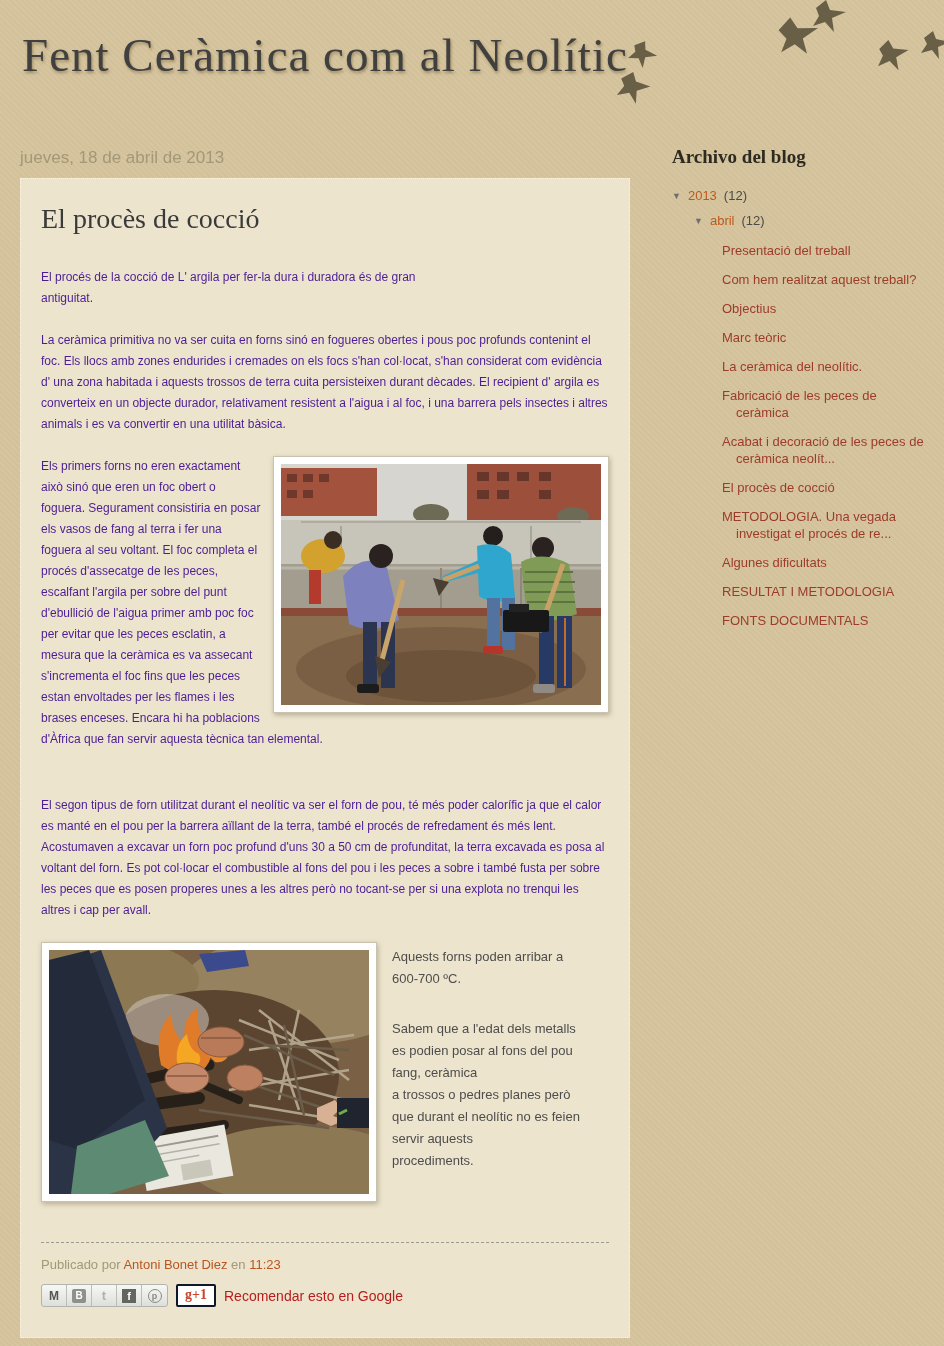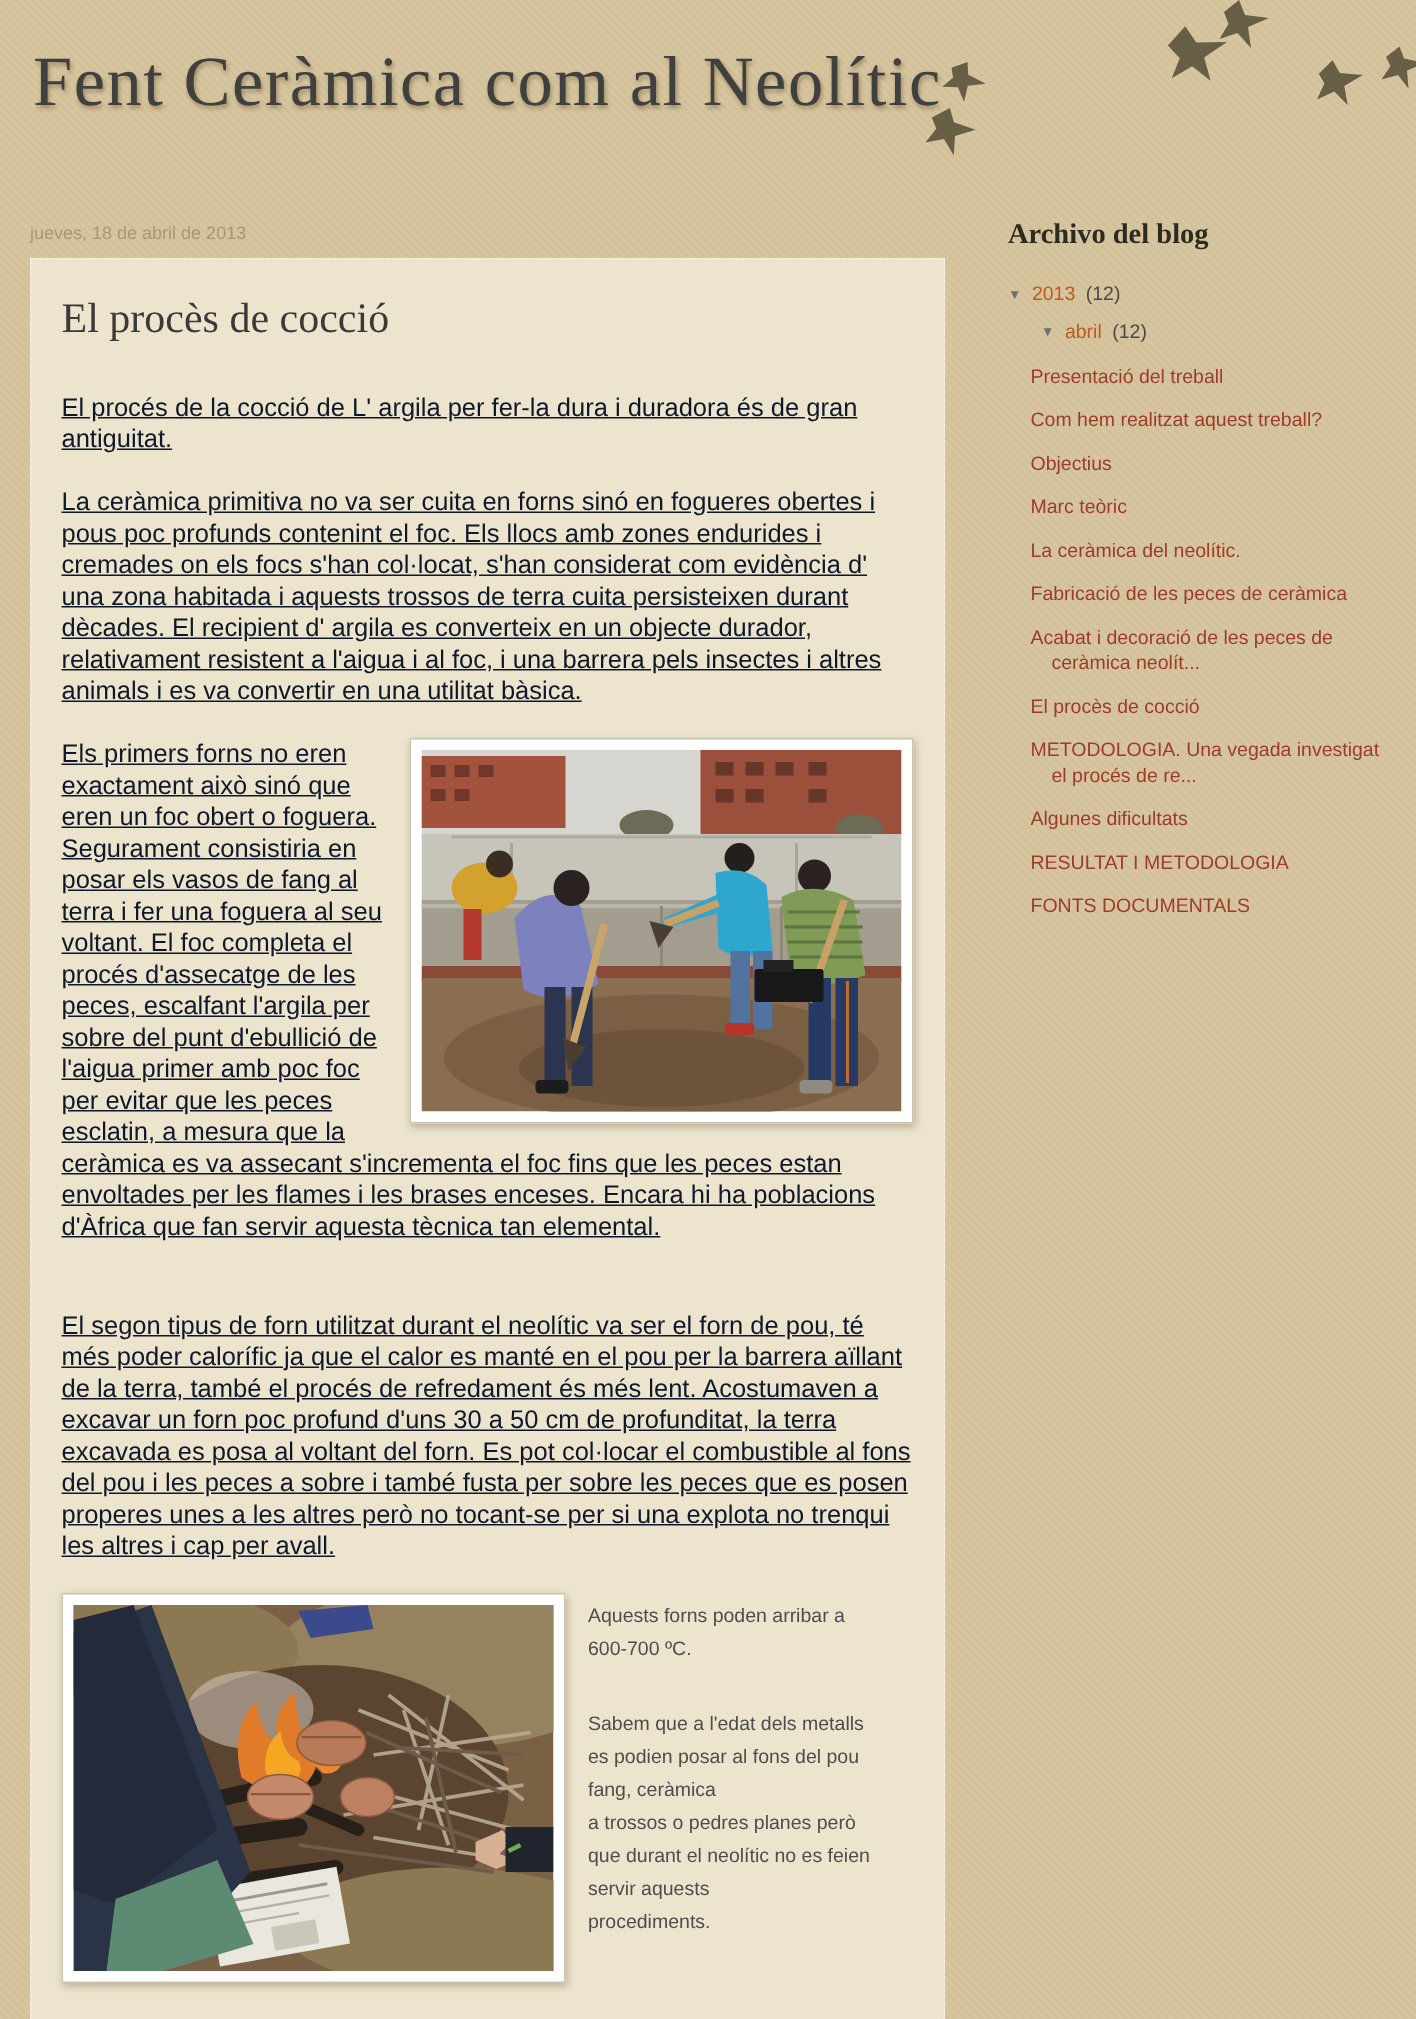--- a/index.html
+++ b/index.html
@@ -19,33 +19,33 @@
     font-size:47px; font-weight:normal; color:#404040;
     text-shadow:1px 2px 3px rgba(110,90,50,.55);
     letter-spacing:1px;
   }
   .birds { position:absolute; right:0; top:0; width:360px; height:125px; }
   
   .layout { display:flex; padding:0 0 0 20px; }
   .main-col { width:610px; flex:0 0 610px; }
   .side-col { flex:1; padding-left:42px; padding-right:12px; }
   
-  .post-date { font-size:12px; color:#a39877; margin:18px 0 10px 0; }
+  .post-date { font-size:17px; color:#a39877; margin:18px 0 10px 0; }
   .post-box {
     background:#ece4cd;
     border:1px dotted #faf4e2;
     padding:14px 20px 10px 20px;
     min-height:1160px;
   }
   .post-title {
     font-family:"Liberation Serif", serif;
     font-size:28px; font-weight:normal; color:#3a3a3a;
     margin:10px 0 32px 0;
   }
-  .para { font-size:17px; line-height:21px; color:#0f172a; white-space:pre-line; margin:0 0 21px 0;text-decoration:underline; }
+  .para { font-size:12px; line-height:21px; color:#4c1d95; white-space:pre-line; margin:0 0 21px 0; }
   .para.extra-top { margin-top:24px; }
   .photo-frame {
     background:#fff; padding:7px;
     border:1px solid #c9c2ae;
     box-shadow:1px 2px 5px rgba(90,70,40,.35);
   }
   .frame-right { float:right; margin:0 0 10px 12px; width:336px; }
   .frame-left  { float:left;  margin:0 15px 10px 0;  width:336px; }
   .photo-frame svg { display:block; width:320px; }
   .clearfix::after { content:""; display:block; clear:both; }
@@ -84,21 +84,21 @@
   .sidebar-title {
     font-family:"Liberation Serif", serif;
     font-size:19px; font-weight:bold; color:#2d2a20;
     margin:16px 0 20px 0;
   }
   .arch-row { font-size:13px; margin-bottom:10px; display:flex; align-items:center; gap:7px; }
   .arch-row.month { margin-left:22px; }
   .toggle-arrow { color:#6f6f6f; font-size:9px; cursor:pointer; }
   .arch-link { color:#bc5a1d; text-decoration:none; cursor:pointer; }
   .arch-count { color:#4a4a4a; }
-  .arch-items { list-style:none; margin:14px 0 0 15px; }
+  .arch-items { list-style:none; margin:14px 0 0 50px; }
   .arch-items li { margin-bottom:12px; }
   .arch-items a {
     display:block; font-size:13px; line-height:17px; color:#9d3b2b;
     text-decoration:none; cursor:pointer;
     padding-left:14px; text-indent:-14px;
   }
 </style>
 </head>
 <body>
 

